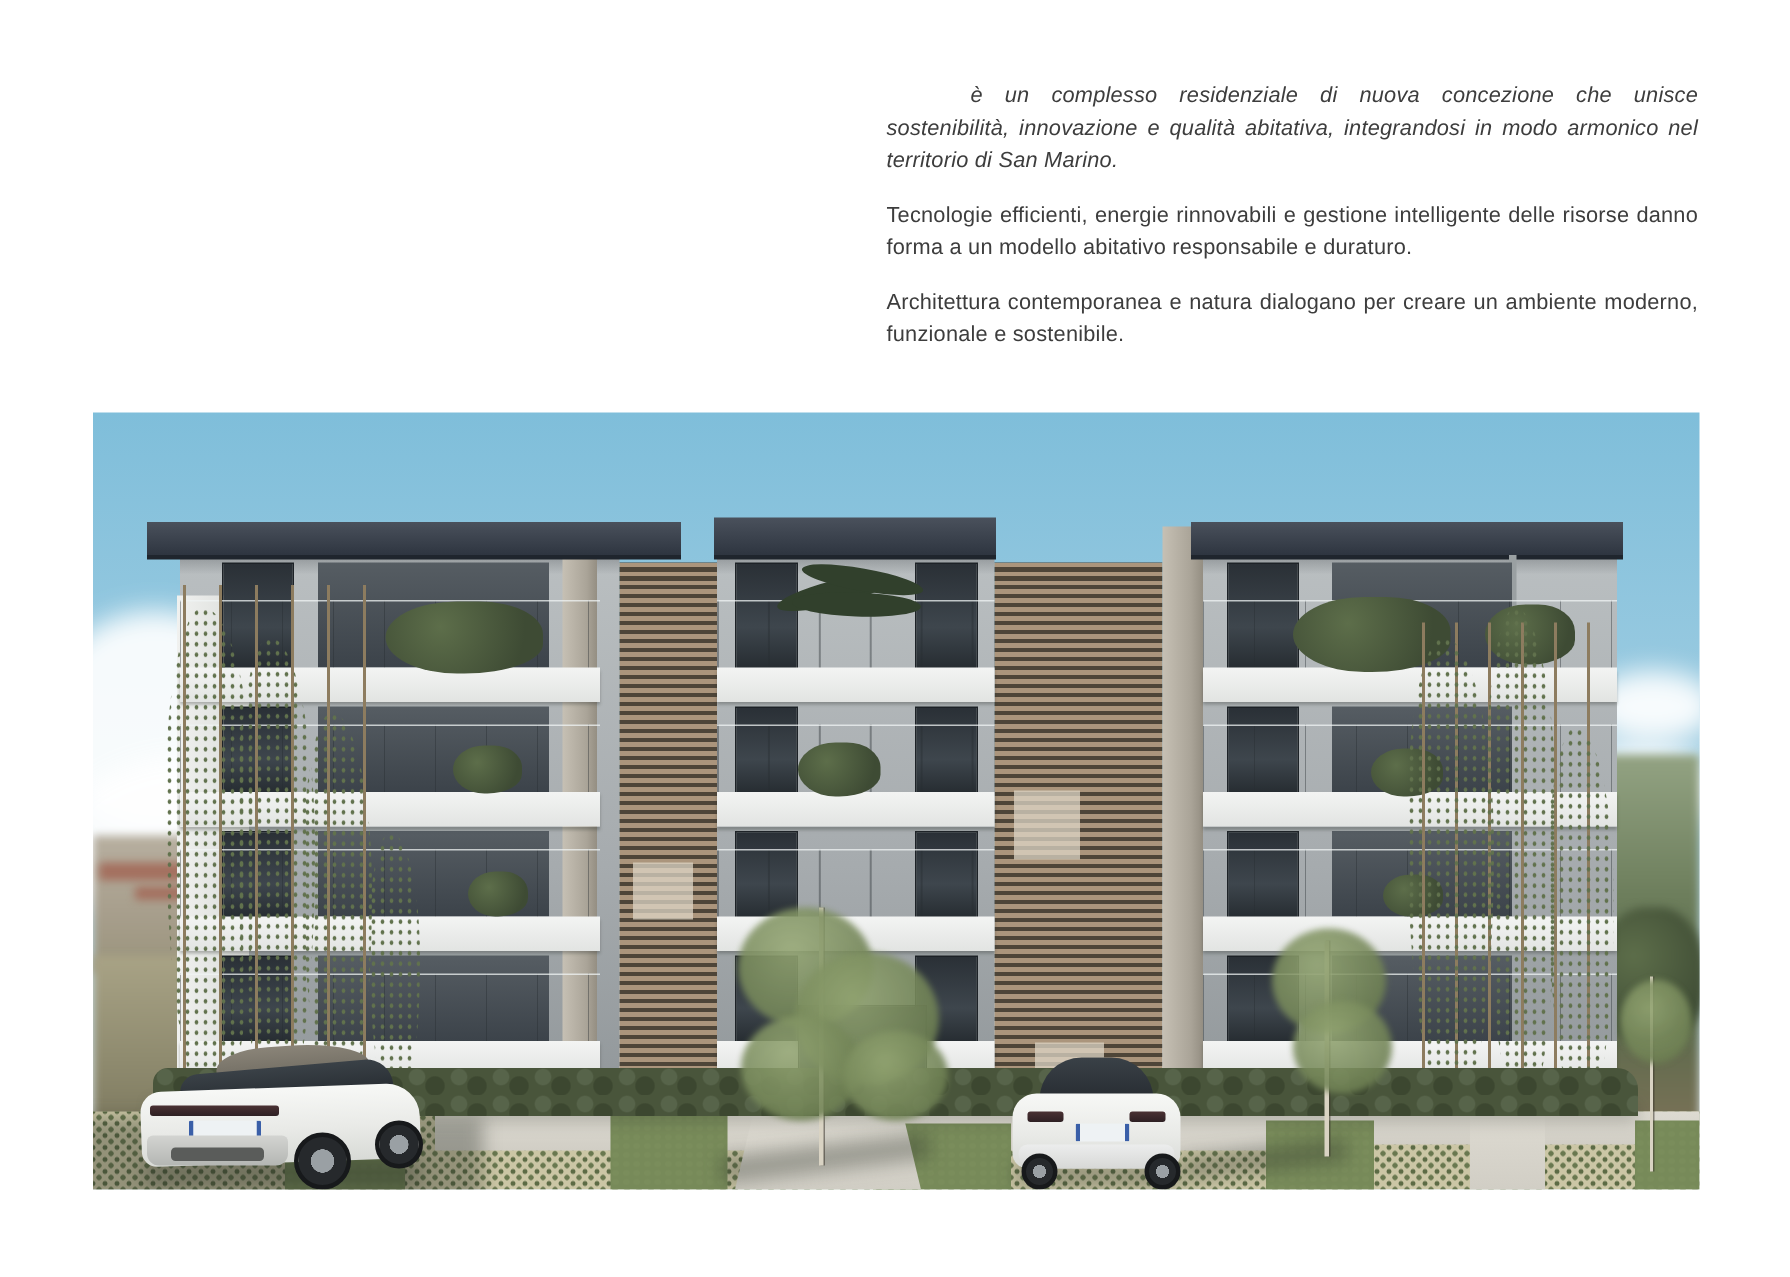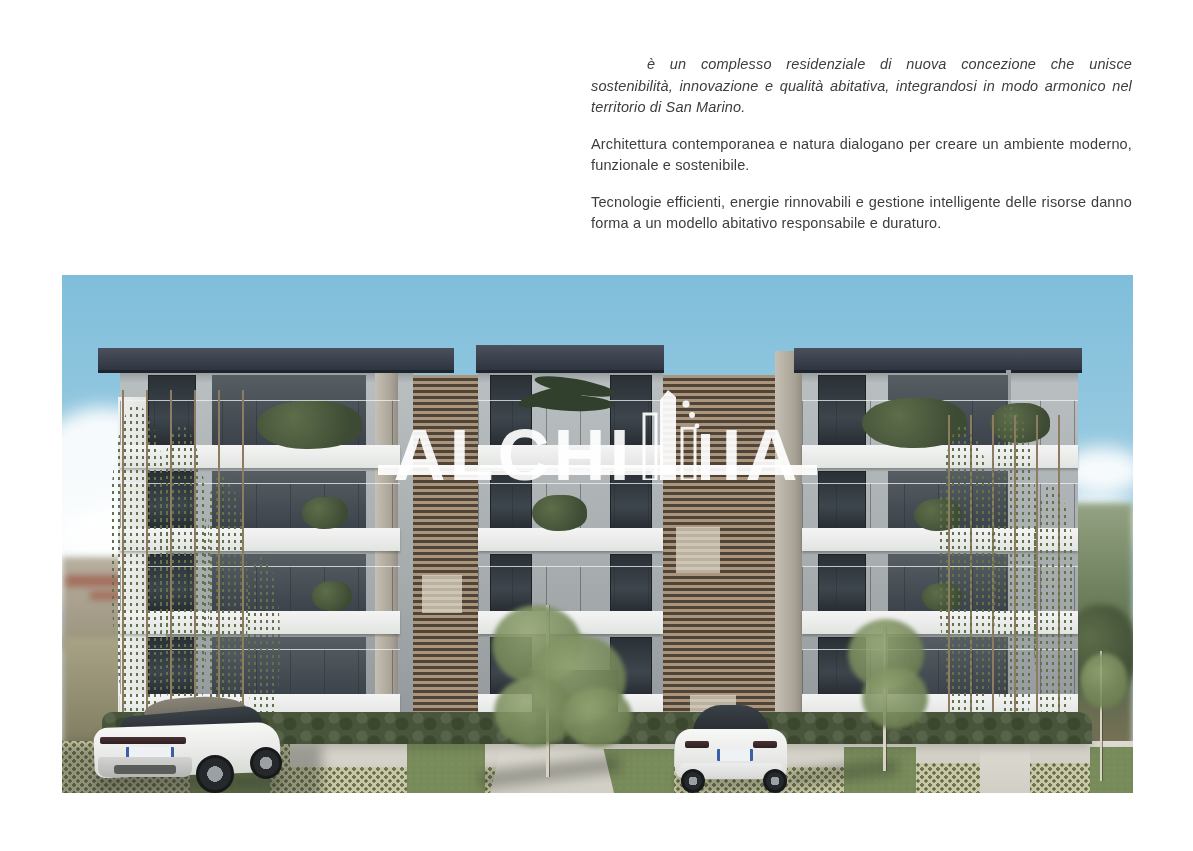--- a/index.html
+++ b/index.html
@@ -79,22 +79,22 @@
           background:rgba(255,255,255,.92);}
   .wm svg{margin:0 8px;display:block;}
 </style>
 </head>
 <body>
 
 <div class="page">
 
   <div class="intro">
     <p class="first">è un complesso residenziale di nuova concezione che unisce sostenibilità, innovazione e qualità abitativa, integrandosi in modo armonico nel territorio di San Marino.</p>
+    <p>Tecnologie efficienti, energie rinnovabili e gestione intelligente delle risorse danno forma a un modello abitativo responsabile e duraturo.</p>
     <p>Architettura contemporanea e natura dialogano per creare un ambiente moderno, funzionale e sostenibile.</p>
-    <p>Tecnologie efficienti, energie rinnovabili e gestione intelligente delle risorse danno forma a un modello abitativo responsabile e duraturo.</p>
   </div>
 
   <div class="render">
 
     <div class="abs cloud" style="left:-34px;top:132px;width:150px;height:150px;"></div>
     <div class="abs cloud" style="left:-26px;top:228px;width:190px;height:120px;"></div>
     <div class="abs cloud" style="left:998px;top:172px;width:84px;height:48px;"></div>
     <div class="abs cloud" style="left:982px;top:220px;width:100px;height:62px;"></div>
     <div class="abs haze" style="left:0;top:428px;width:1071px;height:48px;"></div>
 
@@ -262,29 +262,15 @@
       <div class="abs car-glass" style="left:18px;top:0;width:76px;height:34px;border-radius:38px 38px 8px 8px;"></div>
       <div class="abs car-body" style="left:0;top:24px;width:112px;height:50px;border-radius:16px 16px 10px 10px;"></div>
       <div class="abs tail" style="left:10px;top:36px;width:24px;height:7px;"></div>
       <div class="abs tail" style="left:78px;top:36px;width:24px;height:7px;"></div>
       <div class="abs plate" style="left:42px;top:44px;width:30px;height:12px;"></div>
       <div class="abs" style="left:4px;top:58px;width:104px;height:16px;background:linear-gradient(180deg,#eceded,#d7d8d6);border-radius:6px 6px 10px 10px;"></div>
       <div class="abs wheel" style="left:6px;top:64px;width:18px;height:18px;"></div>
       <div class="abs wheel" style="left:88px;top:64px;width:18px;height:18px;"></div>
     </div>
 
-    <div class="wm">
-      <div class="wm-bar"></div>
-      <span class="wm-seg">ALCHI</span>
-      <svg width="72" height="96" viewBox="0 0 72 96">
-        <rect x="3" y="30" width="12" height="66" fill="none" stroke="rgba(255,255,255,.92)" stroke-width="3"></rect>
-        <polygon points="19,96 19,16 27,6 35,13 35,96" fill="rgba(255,255,255,.92)"></polygon>
-        <circle cx="45" cy="20" r="3.6" fill="rgba(255,255,255,.92)"></circle>
-        <circle cx="51" cy="31" r="3" fill="rgba(255,255,255,.92)"></circle>
-        <circle cx="56" cy="42" r="2.4" fill="rgba(255,255,255,.92)"></circle>
-        <rect x="41" y="44" width="13" height="52" fill="none" stroke="rgba(255,255,255,.92)" stroke-width="3"></rect>
-        <rect x="60" y="50" width="9" height="46" fill="rgba(255,255,255,.92)"></rect>
-      </svg>
-      <span class="wm-seg">IA</span>
-    </div>
 
   </div>
 </div>
 
 </body></html>

